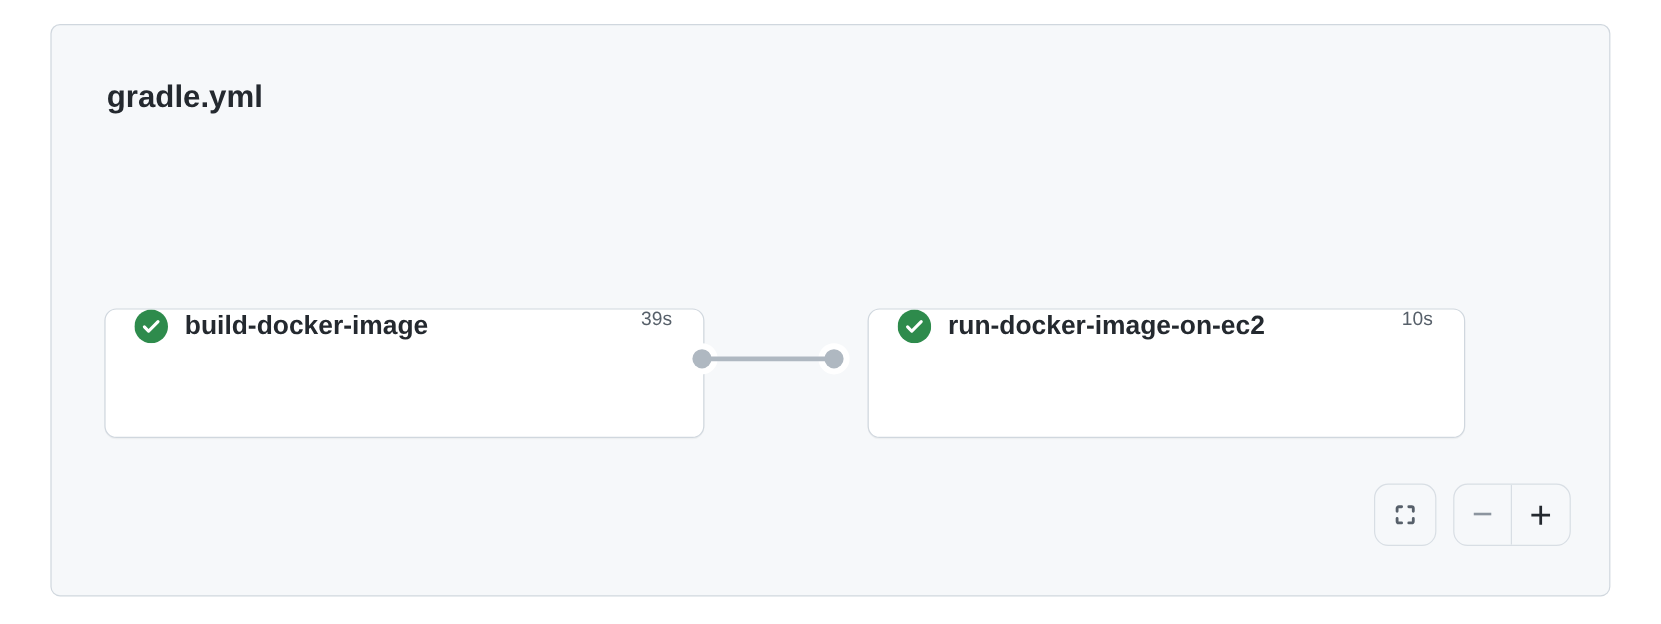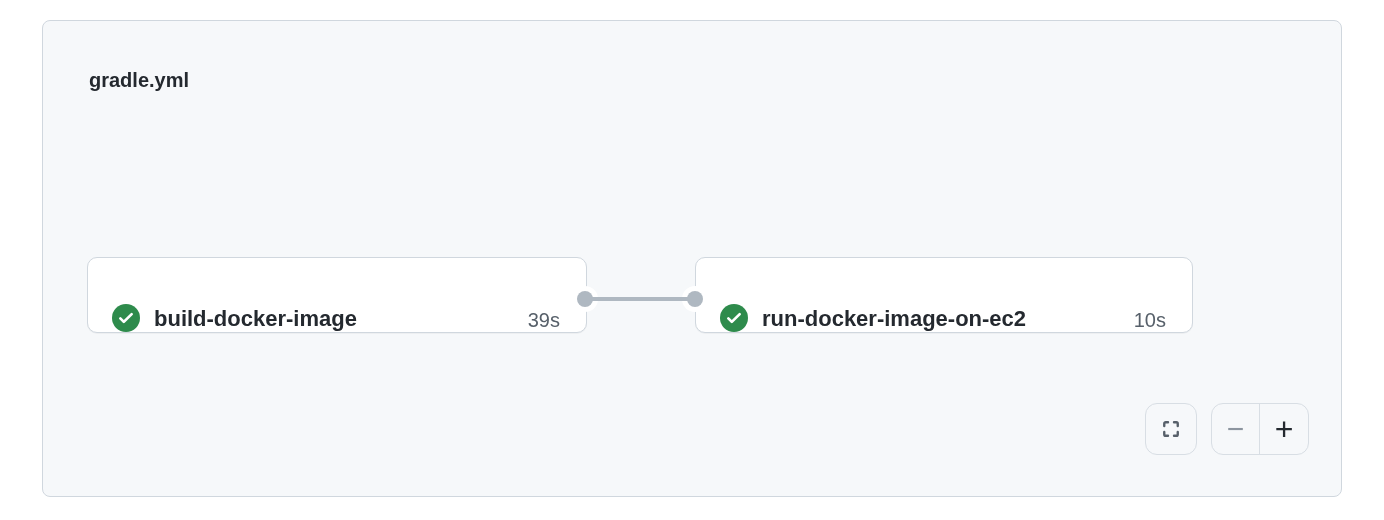--- a/index.html
+++ b/index.html
@@ -15,69 +15,69 @@
     width: 1300px; height: 477px;
     background: #f6f8fa;
     border: 1px solid #d0d7de;
     border-radius: 8px;
   }
   .card-header {
     position: absolute;
     left: 46px; top: 42px;
   }
   .wf-title {
-    font-size: 20px;
+    font-size: 26px;
     font-weight: 700;
     color: #24292f;
     line-height: 34px;
   }
   .wf-trigger {
     font-size: 20px;
     font-weight: 400;
     color: #57606a;
     line-height: 28px;
     margin-top: 6px;
   }
   .graph-area {
     position: absolute;
     left: 0; top: 0; width: 100%; height: 100%;
   }
   .job-node {
     position: absolute;
     top: 236px;
-    height: 76px;
+    height: 108px;
     background: #ffffff;
     border: 1px solid #d0d7de;
     border-radius: 10px;
     box-shadow: 0 1px 0 rgba(27,31,36,0.04);
     display: flex;
-    align-items: flex-end;
+    align-items: flex-start;
     padding: 0 26px 0 24px;
     z-index: 1;
     cursor: pointer;
   }
   .job-node.node-1 { left: 44px;  width: 500px; }
-  .job-node.node-2 { left: 652px; width: 498px; }
+  .job-node.node-2 { left: 680px; width: 498px; }
   .status-icon {
     width: 28px; height: 28px;
     flex: 0 0 28px;
     display: block;
   }
   .job-label {
     font-size: 22px;
     font-weight: 700;
     color: #24292f;
     margin-left: 14px;
     flex: 1 1 auto;
     white-space: nowrap;
     overflow: hidden;
     text-overflow: ellipsis;
   }
   .job-duration {
-    font-size: 20px;
+    font-size: 16px;
     font-weight: 400;
     color: #57606a;
     margin-left: 16px;
     flex: 0 0 auto;
   }
   .connector-line {
     position: absolute;
     left: 542px; top: 276px;
     width: 110px; height: 4px;
     background: #afb8c1;

